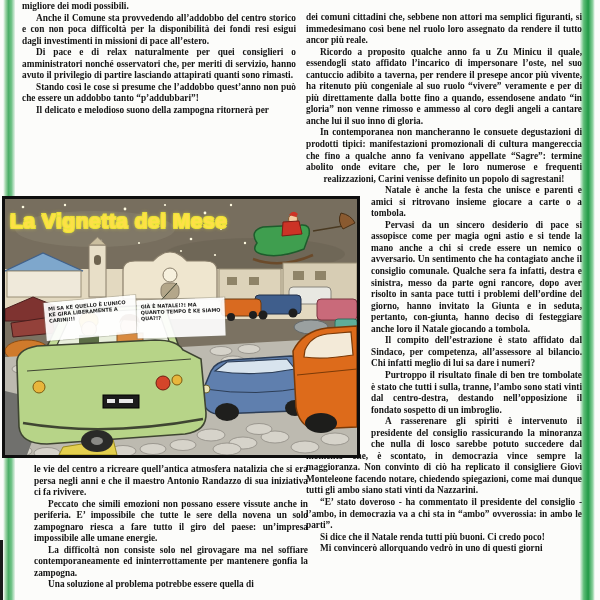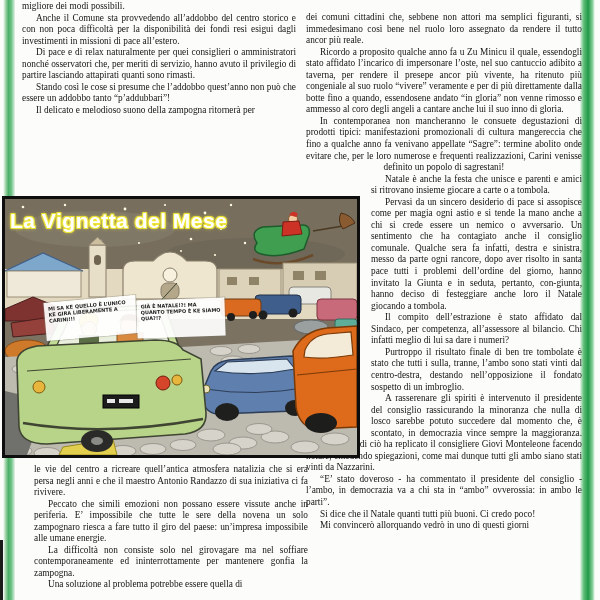--- a/index.html
+++ b/index.html
@@ -6,36 +6,36 @@
   .page{
     position:relative;width:600px;height:600px;background:#fcfcfa;
     overflow:hidden;font-family:"Liberation Serif","DejaVu Serif",serif;color:#141414;
   }
   .greenbar{position:absolute;top:0;height:600px;}
   .greenbar.left{left:3px;width:12px;
     background:linear-gradient(90deg,#ffffff 0%,#a7d8ae 20%,#4cae67 45%,#6fc286 70%,#e7f4ea 100%);}
   .greenbar.right{left:580px;width:15px;
     background:linear-gradient(90deg,#eef7f0 0%,#5dbd77 25%,#219946 55%,#8ed2a0 85%,#ffffff 100%);}
   .edge-artifact{position:absolute;left:0;top:540px;width:3px;height:60px;background:#1a1a1a;}
-  .col{position:absolute;font-size:9.3px;line-height:11.55px;text-align:justify;overflow:hidden;}
+  .col{position:absolute;font-size:9.3px;line-height:11.55px;text-align:justify;overflow:hidden;font-weight:bold;}
   .col-left-top{left:22px;top:1px;width:274px;height:192px;}
   .col-left-bottom{left:34px;top:464px;width:274px;height:136px;}
   .col-right{left:306px;top:12px;width:276px;height:598px;}
   p.para{margin:0;text-indent:14px;}
   p.para.noindent{text-indent:0;}
   p.para.centerlast{text-align-last:center;}
   .wrap-spacer{float:left;width:58px;height:262px;margin-right:7px;}
   
   .cartoon{position:absolute;left:2px;top:196px;width:352px;height:256px;
     border:3px solid #0e0e0e;background:#7b7262;}
   .cartoon svg{position:absolute;left:0;top:0;}
   .vignetta-title{
     position:absolute;left:5px;top:10px;
     font-family:"Liberation Sans","DejaVu Sans",sans-serif;
-    font-weight:bold;font-size:21px;letter-spacing:.5px;color:#ffffff;white-space:nowrap;
+    font-weight:bold;font-size:21px;letter-spacing:.5px;color:#fde047;white-space:nowrap;
     text-shadow:0 0 2px #f2e93e,0 0 4px #f2e93e,1px 1px 0 #e8df35,-1px -1px 0 #e8df35,1px -1px 0 #e8df35,-1px 1px 0 #e8df35;
   }
   .bubble{
     position:absolute;background:rgba(255,255,255,.93);color:#242424;
     font-family:"DejaVu Sans",sans-serif;font-size:5px;line-height:6px;font-weight:bold;
     padding:3px 4px;box-shadow:0 0 0 1px rgba(120,120,110,.35);text-align:left;
   }
   .bubble.b1{left:40px;top:100px;width:84px;height:32px;transform:rotate(-5deg);}
   .bubble.b2{left:132px;top:100px;width:80px;height:32px;transform:rotate(-2deg);}
 </style>
@@ -66,21 +66,21 @@
       </div>
     <div class="wrap-spacer"></div>
     <div>
 
     <p class="para">Natale è anche la festa che unisce e parenti e amici si ritrovano insieme giocare a carte o a tombola.</p>
         <p class="para">Pervasi da un sincero desiderio di pace si assopisce come per magia ogni astio e si tende la mano anche a chi si crede essere un nemico o avversario. Un sentimento che ha contagiato anche il consiglio comunale. Qualche sera fa infatti, destra e sinistra, messo da parte ogni rancore, dopo aver risolto in santa pace tutti i problemi dell’ordine del giorno, hanno invitato la Giunta e in seduta, pertanto, con-giunta, hanno deciso di festeggiare anche loro il Natale giocando a tombola.</p>
         <p class="para">Il compito dell’estrazione è stato affidato dal Sindaco, per competenza, all’assessore al bilancio. Chi infatti meglio di lui sa dare i numeri?</p>
         <p class="para">Purtroppo il risultato finale di ben tre tombolate è stato che tutti i sulla, tranne, l’ambo sono stati vinti dal centro-destra, destando nell’opposizione il fondato sospetto di un imbroglio.</p>
         <p class="para">A rasserenare gli spiriti è intervenuto il presidente del consiglio rassicurando la minoranza che nulla di losco sarebbe potuto succedere dal momento che, è scontato, in democrazia vince sempre la maggioranza. Non convinto di ciò ha replicato il consigliere Giovì Monteleone facendo notare, chiedendo spiegazioni, come mai dunque tutti gli ambo siano stati vinti da Nazzarini.</p>
         <p class="para">“E’ stato doveroso - ha commentato il presidente del consiglio - l’ambo, in democrazia va a chi sta in “ambo” ovverossia: in ambo le parti”.</p>
-        <p class="para">Si dice che il Natale quanti tutti più buoni. Ci credo poco!</p>
+        <p class="para">Si dice che il Natale renda tutti più buoni. Ci credo poco!</p>
         <p class="para">Mi convincerò allorquando vedrò in uno di questi giorni</p>
       </div>
   </div>
 
   <div class="col col-left-bottom">
 
   <p class="para noindent">le vie del centro a ricreare quell’antica atmosfera natalizia che si era persa negli anni e che il maestro Antonio Randazzo di sua iniziativa ci fa rivivere.</p>
       <p class="para">Peccato che simili emozioni non possano essere vissute anche in periferia. E’ impossibile che tutte le sere della novena un solo zampognaro riesca a fare tutto il giro del paese: un’impresa impossibile alle umane energie.</p>
       <p class="para">La difficoltà non consiste solo nel girovagare ma nel soffiare contemporaneamente ed ininterrottamente per mantenere gonfia la zampogna.</p>
       <p class="para">Una soluzione al problema potrebbe essere quella di</p>

